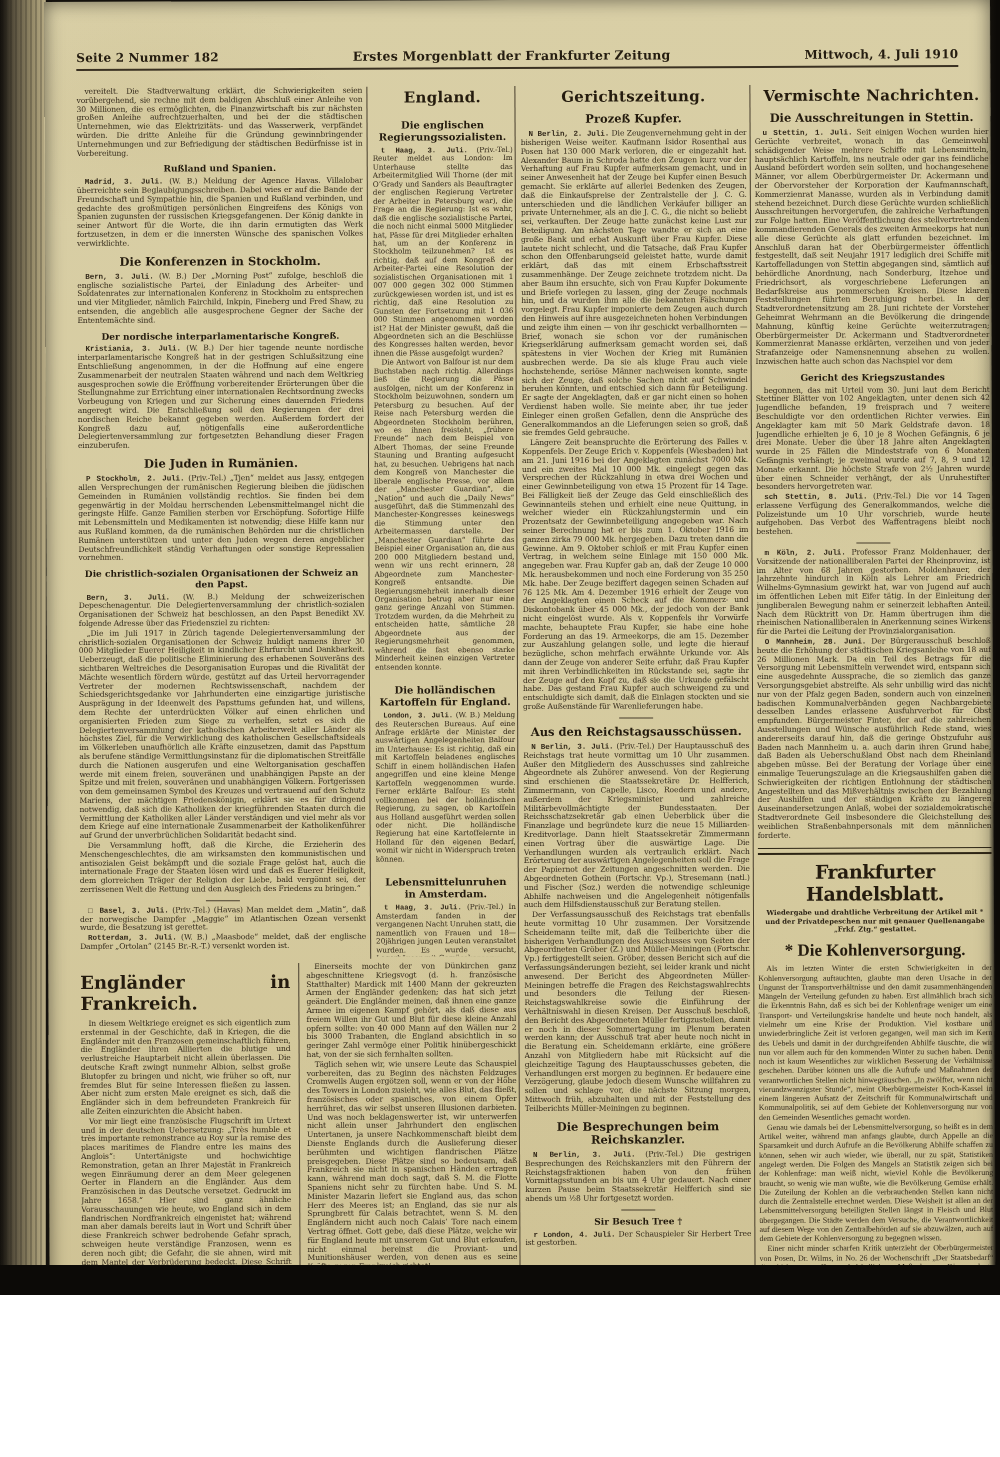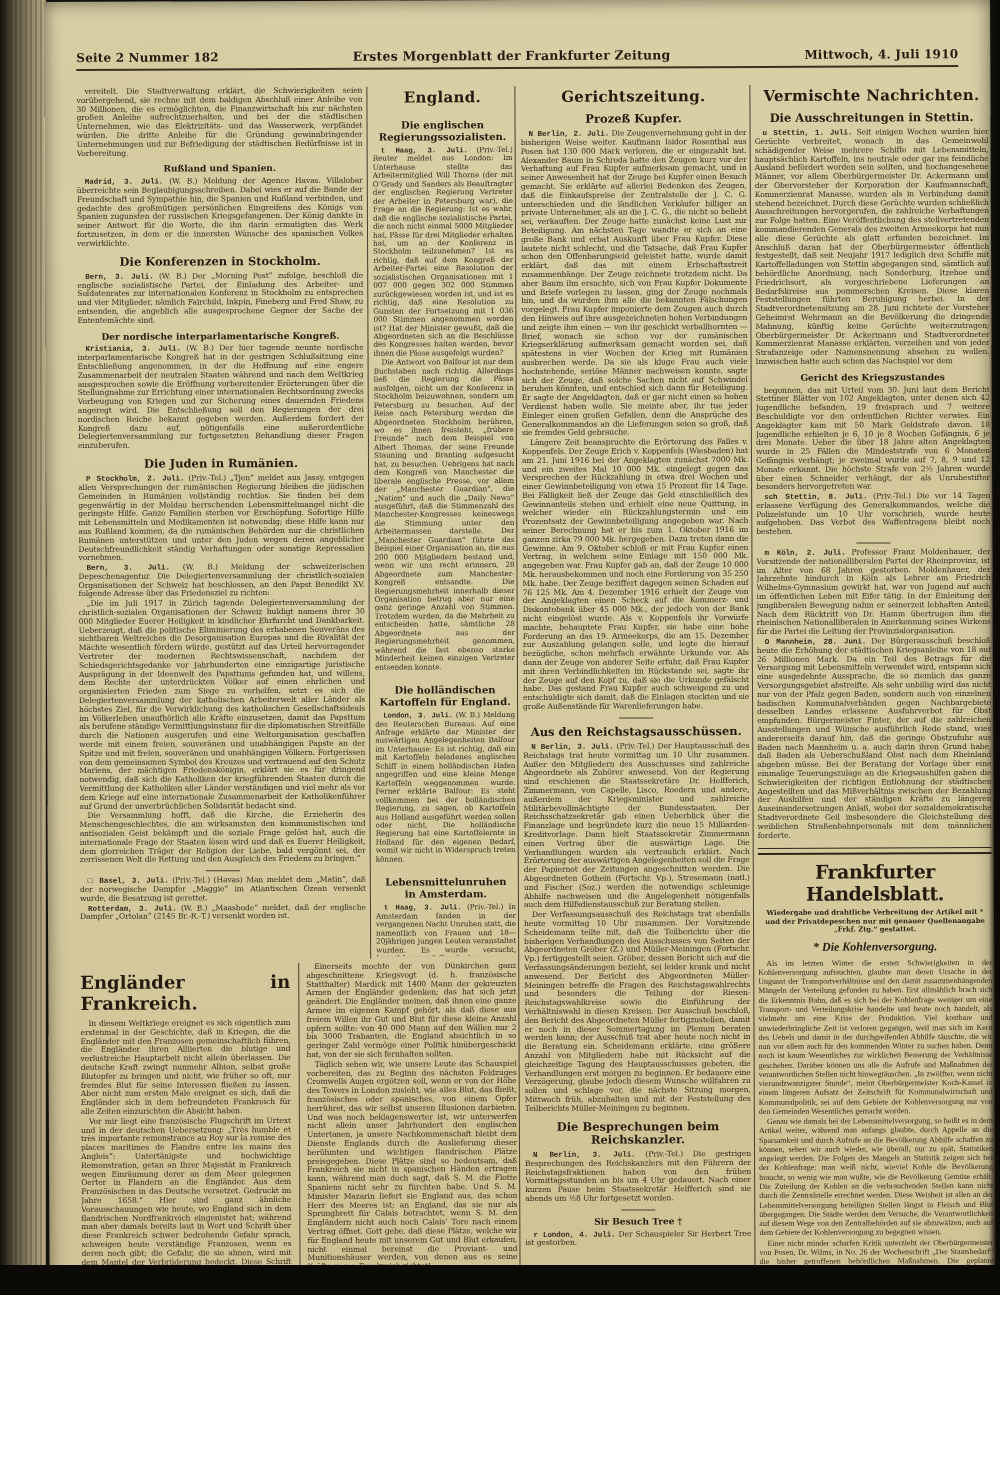--- a/index.html
+++ b/index.html
@@ -49,21 +49,21 @@
   .h2{font-weight:bold;text-align:center;font-size:11.5px;margin:7px 4px 4px;color:#241b0e;line-height:1.15;}
   .c2 .h2{font-size:10px;margin-top:13px;}
   .h3{font-weight:bold;text-align:center;font-size:9px;margin:6px 4px 3px;color:#241b0e;line-height:1.2;}
   .h2:empty,.h3:empty{display:none;}
   .sep{width:34px;height:1px;background:#473d2c;margin:6px auto 5px;}
   .hbig{font-weight:bold;font-size:18px;margin:8px 0 6px;color:#241b0e;column-span:none;}
   .hb-rule{height:4px;border-top:1px solid #2c2414;border-bottom:2px solid #2c2414;margin:8px 0 6px;}
   .hmast{font-weight:bold;text-align:center;font-size:19px;letter-spacing:-0.5px;margin:2px 0 4px;color:#241b0e;}
   .hb-note{font-size:6.8px;font-weight:bold;text-align:center;line-height:1.2;margin:0 2px 6px;color:#2e2517;}
   .antiqua .p{font-family:"Liberation Serif","DejaVu Serif",serif;font-size:8px;letter-spacing:0;}
-  .antiqua .h2{font-family:"Liberation Serif","DejaVu Serif",serif;font-size:12px;font-style:italic;}
+  .antiqua .h2{font-family:"Liberation Serif","DejaVu Serif",serif;font-size:17px;}
   .sig{text-align:right;font-weight:bold;font-size:8px;padding-right:10px;}
 </style>
 </head>
 <body>
 
 <div class="stage">
   <div class="binding"></div>
 
   <div class="paper ink">
 
@@ -85,20 +85,21 @@
 
       <div class="h2">Die Konferenzen in Stockholm.</div>
       <p class="p"><b class="lead">Bern, 3. Juli.</b> <span>(W. B.) Der „Morning Post“ zufolge, beschloß die englische sozialistische Partei, der Einladung des Arbeiter- und Soldatenrates zur internationalen Konferenz in Stockholm zu entsprechen und vier Mitglieder, nämlich Fairchild, Inkpin, Fineberg und Fred Shaw, zu entsenden, die angeblich alle ausgesprochene Gegner der Sache der Ententemächte sind.</span></p>
 
       <div class="h3">Der nordische interparlamentarische Kongreß.</div>
       <p class="p"><b class="lead">Kristiania, 3. Juli.</b> <span>(W. B.) Der hier tagende neunte nordische interparlamentarische Kongreß hat in der gestrigen Schlußsitzung eine Entschließung angenommen, in der die Hoffnung auf eine engere Zusammenarbeit der neutralen Staaten während und nach dem Weltkrieg ausgesprochen sowie die Eröffnung vorbereitender Erörterungen über die Stellungnahme zur Errichtung einer internationalen Rechtsordnung zwecks Vorbeugung von Kriegen und zur Sicherung eines dauernden Friedens angeregt wird. Die Entschließung soll den Regierungen der drei nordischen Reiche bekannt gegeben werden. Außerdem fordert der Kongreß dazu auf, nötigenfalls eine außerordentliche Delegiertenversammlung zur fortgesetzten Behandlung dieser Fragen einzuberufen.</span></p>
 
       <div class="h2">Die Juden in Rumänien.</div>
       <p class="p"><b class="lead">P Stockholm, 2. Juli.</b> <span>(Priv.-Tel.) „Tjen“ meldet aus Jassy, entgegen allen Versprechungen der rumänischen Regierung bleiben die jüdischen Gemeinden in Rumänien vollständig rechtlos. Sie finden bei dem gegenwärtig in der Moldau herrschenden Lebensmittelmangel nicht die geringste Hilfe. Ganze Familien sterben vor Erschöpfung. Sofortige Hilfe mit Lebensmitteln und Medikamenten ist notwendig; diese Hilfe kann nur aus Rußland kommen, da die rumänischen Behörden nur die christlichen Rumänen unterstützen und unter den Juden wegen deren angeblicher Deutschfreundlichkeit ständig Verhaftungen oder sonstige Repressalien vornehmen.</span></p>
 
+      <div class="h3">Die christlich-sozialen Organisationen der Schweiz an den Papst.</div>
       <p class="p"><b class="lead">Bern, 3. Juli.</b> <span>(W. B.) Meldung der schweizerischen Depeschenagentur. Die Delegiertenversammlung der christlich-sozialen Organisationen der Schweiz hat beschlossen, an den Papst Benedikt XV. folgende Adresse über das Friedensziel zu richten:</span></p>
       <p class="p"><span>„Die im Juli 1917 in Zürich tagende Delegiertenversammlung der christlich-sozialen Organisationen der Schweiz huldigt namens ihrer 30 000 Mitglieder Euerer Heiligkeit in kindlicher Ehrfurcht und Dankbarkeit. Ueberzeugt, daß die politische Eliminierung des erhabenen Souveräns des sichtbaren Weltreiches die Desorganisation Europas und die Rivalität der Mächte wesentlich fördern würde, gestützt auf das Urteil hervorragender Vertreter der modernen Rechtswissenschaft, nachdem der Schiedsgerichtsgedanke vor Jahrhunderten eine einzigartige juristische Ausprägung in der Ideenwelt des Papsttums gefunden hat, und willens, dem Rechte der unterdrückten Völker auf einen ehrlichen und organisierten Frieden zum Siege zu verhelfen, setzt es sich die Delegiertenversammlung der katholischen Arbeiterwelt aller Länder als höchstes Ziel, für die Verwirklichung des katholischen Gesellschaftsideals im Völkerleben unaufhörlich alle Kräfte einzusetzen, damit das Papsttum als berufene ständige Vermittlungsinstanz für die diplomatischen Streitfälle durch die Nationen ausgerufen und eine Weltorganisation geschaffen werde mit einem freien, souveränen und unabhängigen Papste an der Spitze und mit freien, souveränen und unabhängigen Völkern. Fortgerissen von dem gemeinsamen Symbol des Kreuzes und vertrauend auf den Schutz Mariens, der mächtigen Friedenskönigin, erklärt sie es für dringend notwendig, daß sich die Katholiken der kriegführenden Staaten durch die Vermittlung der Katholiken aller Länder verständigen und viel mehr als vor dem Kriege auf eine internationale Zusammenarbeit der Katholikenführer auf Grund der unverbrüchlichen Solidarität bedacht sind.</span></p>
       <p class="p"><span>Die Versammlung hofft, daß die Kirche, die Erzieherin des Menschengeschlechtes, die am wirksamsten den kommunistischen und antisozialen Geist bekämpft und die soziale Frage gelöst hat, auch die internationale Frage der Staaten lösen wird und daß es Euerer Heiligkeit, dem glorreichen Träger der Religion der Liebe, bald vergönnt sei, der zerrissenen Welt die Rettung und den Ausgleich des Friedens zu bringen.“</span></p>
 
       <div class="sep"></div>
       <p class="p"><b class="lead">□ Basel, 3. Juli.</b> <span>(Priv.-Tel.) (Havas) Man meldet dem „Matin“, daß der norwegische Dampfer „Maggie“ im Atlantischen Ozean versenkt wurde, die Besatzung ist gerettet.</span></p>
       <p class="p"><b class="lead">Rotterdam, 3. Juli.</b> <span>(W. B.) „Maasbode“ meldet, daß der englische Dampfer „Ortolan“ (2145 Br.-R.-T.) versenkt worden ist.</span></p>
     </div>
 
     <div class="col c2">

